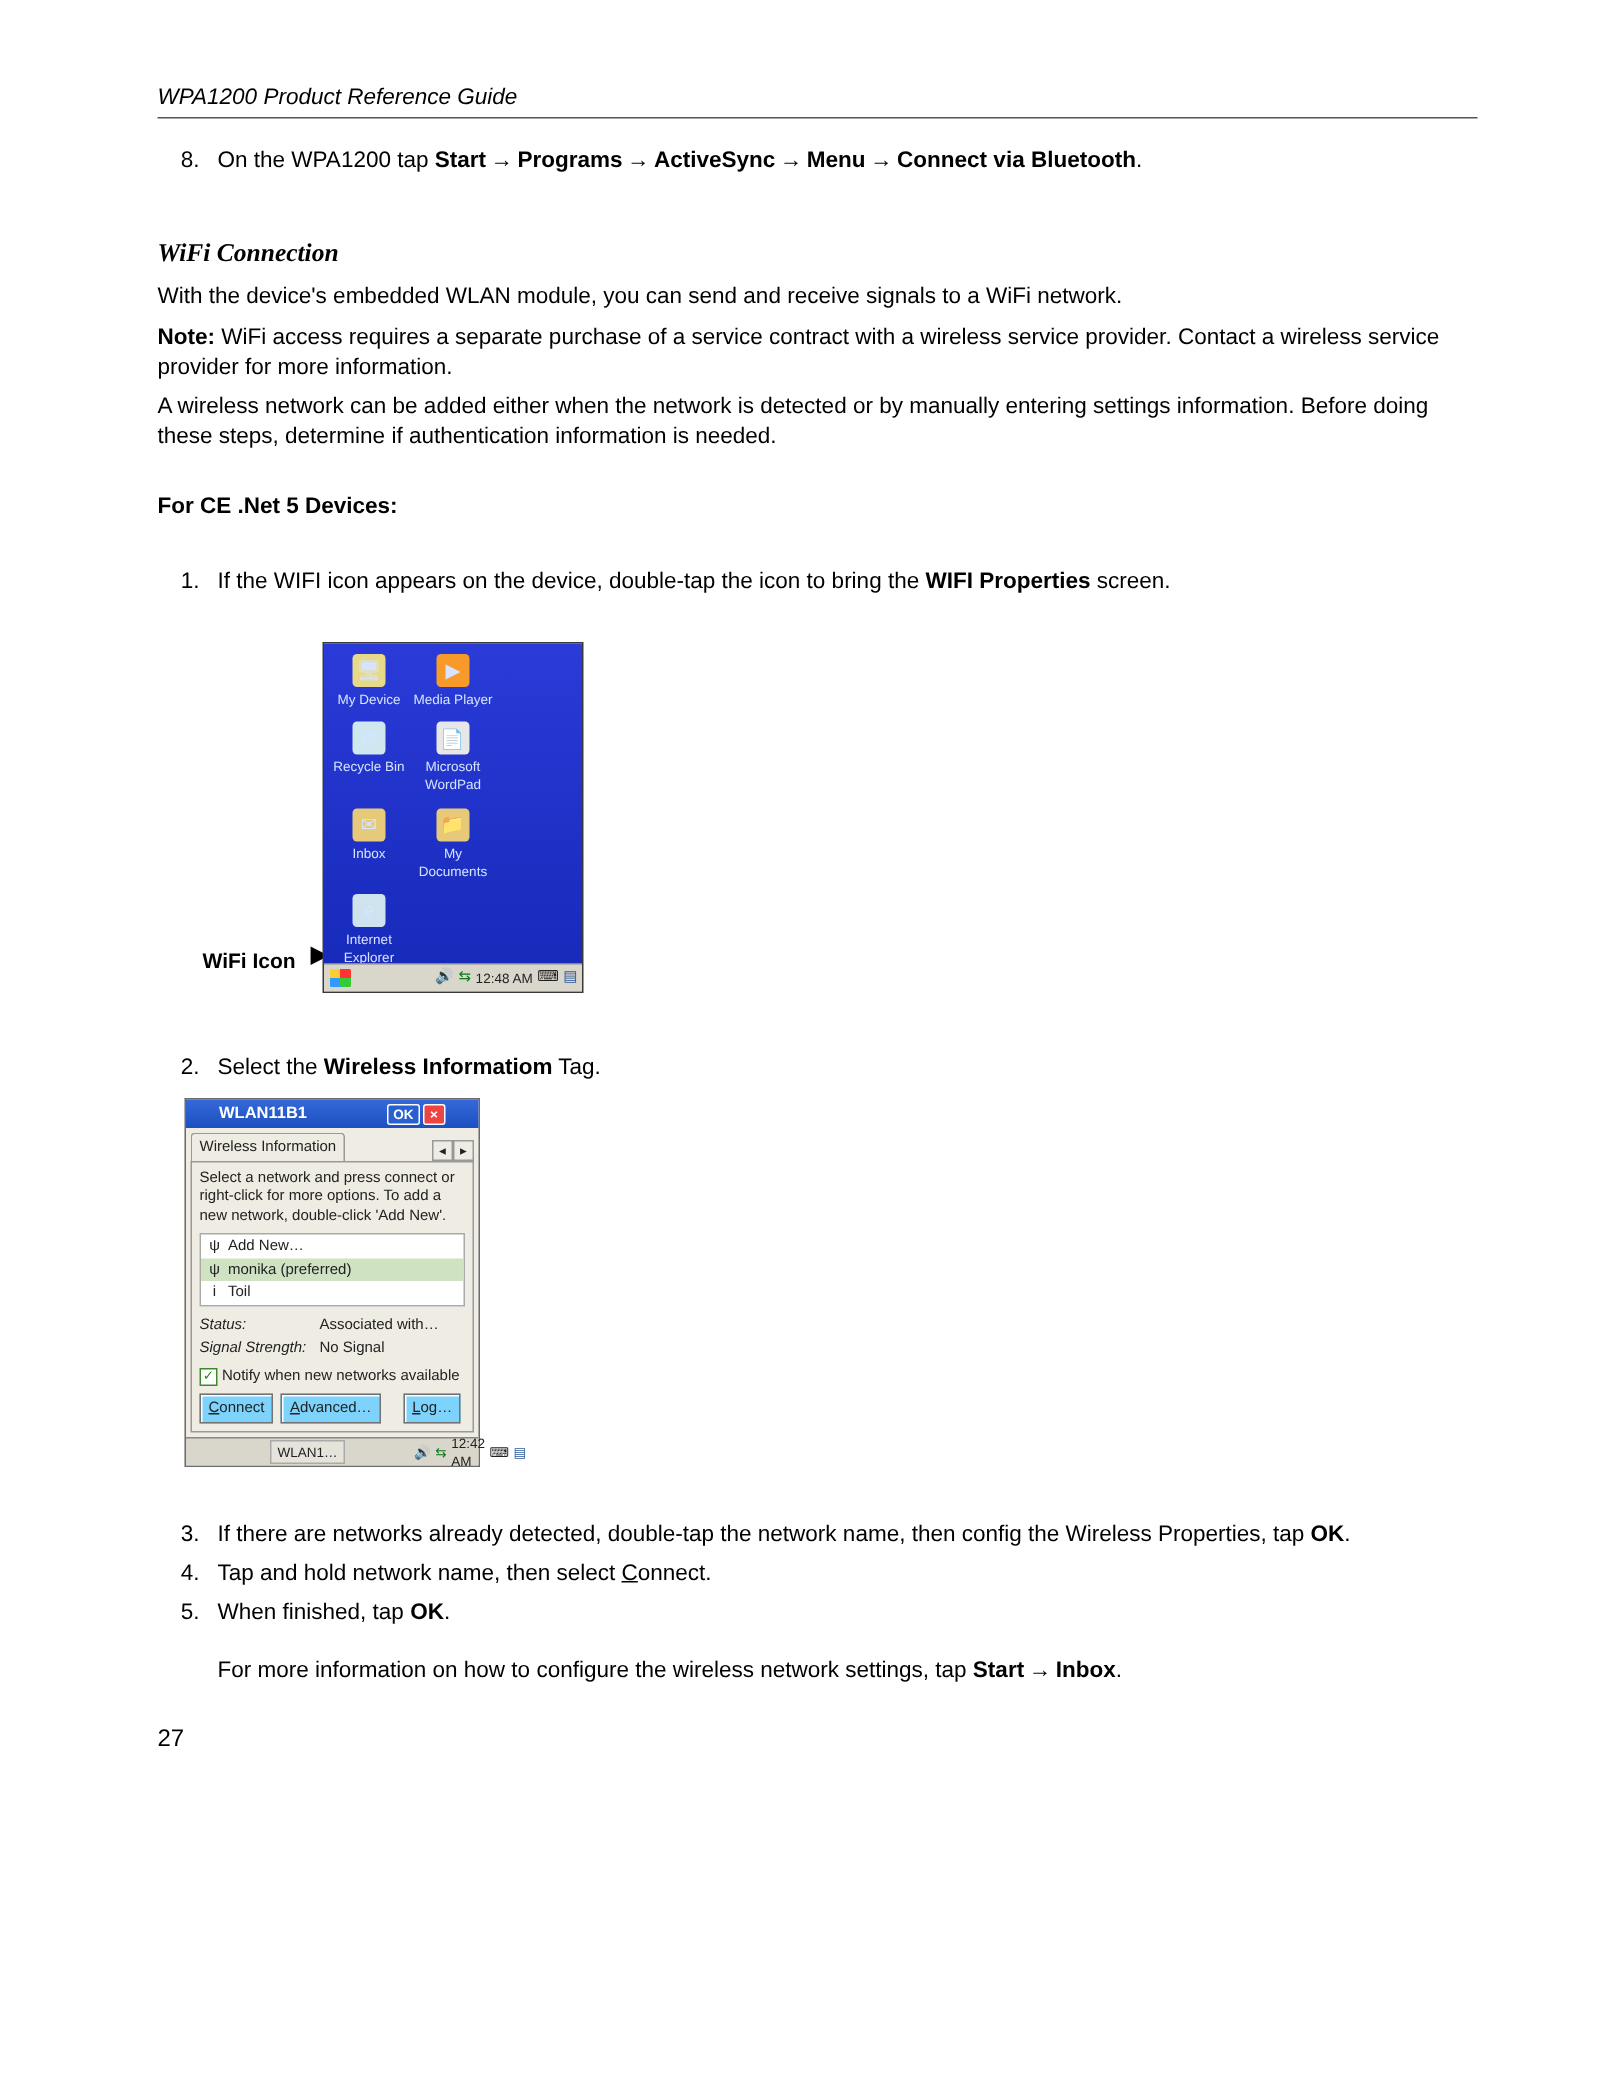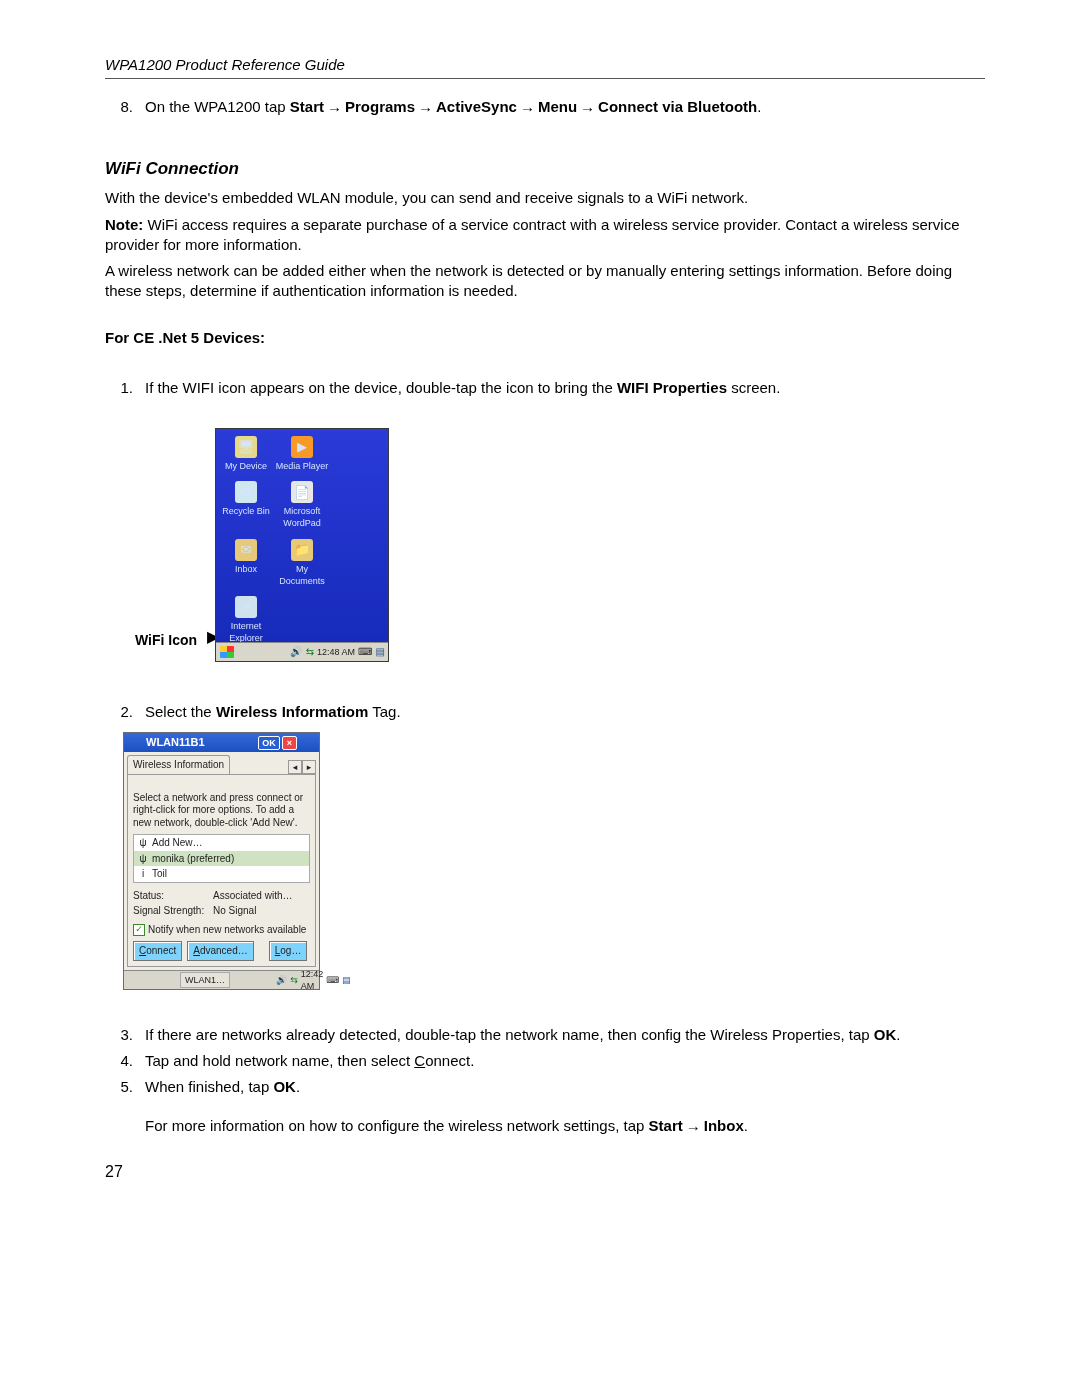--- a/index.html
+++ b/index.html
@@ -16,21 +16,21 @@
     border-bottom: 1px solid #555;
     padding-bottom: 3px;
     margin-bottom: 18px;
     text-align: left;
     font-style: italic;
     font-size: 15px;
   }
   .step-row { display:flex; margin-bottom: 6px; }
   .step-num { width: 28px; flex-shrink:0; text-align:right; padding-right:12px;}
   .step-body { flex:1; }
-  h3.section { font-style: italic; font-weight:bold; font-size:17px; margin-top:40px; margin-bottom:8px;}
+  h3.section { font-style: italic; font-weight:bold; font-size:17px; margin-top:40px; margin-bottom:8px;font-family:Liberation Serif, serif;}
   .sub-bold { font-weight:bold; margin-top:26px; margin-bottom:30px;}
   .arrow { padding: 0 3px; }
   .fig-wrap { margin: 30px 0 40px 110px; position:relative; }
   .wifi-label { position:absolute; left:-80px; bottom:12px; font-weight:bold; font-size:14px;}
   .wifi-arrow { position:absolute; left:-8px; bottom:15px; font-size:16px;}
   
   .desk {
     width: 172px; height:232px;
     background: linear-gradient(#2a3bd8,#1529b8);
     border:1px solid #3a3a3a;
@@ -53,27 +53,27 @@
   }
   .wlan-title { background:linear-gradient(#3568d8,#1c4fc0); color:#fff; font-weight:bold; font-size:11px; padding:2px 22px; display:flex; align-items:center;}
   .wlan-title .btns{ margin-left:auto; display:flex; gap:2px;}
   .ok-btn{ background:#2a5fcf; color:#fff; border:1px solid #fff; font-size:9px; font-weight:bold; padding:0 3px; border-radius:2px;}
   .x-btn{ background:#e44; color:#fff; border:1px solid #fff; font-size:9px; font-weight:bold; padding:0 4px; border-radius:2px;}
   .tabrow{ display:flex; align-items:flex-end; padding:3px 3px 0; gap:0;}
   .tab{ border:1px solid #999; border-bottom:none; background:#efece3; padding:2px 5px; font-size:10px; border-radius:3px 3px 0 0;}
   .tab-scroll{ margin-left:auto; display:flex;}
   .tab-scroll span{ border:1px solid #999; background:#efece3; width:12px; text-align:center; font-size:9px;}
   .panel{ border:1px solid #999; margin:0 3px 3px; padding:5px; background:#efece3;}
-  .instr{ font-size:10px; line-height:1.25; margin-bottom:5px;margin-top:12px;}
+  .instr{ font-size:10px; line-height:1.25; margin-bottom:5px;}
   .netlist{ border:1px solid #aaa; background:#fff; font-size:10px; margin-bottom:6px;}
   .netlist div{ padding:1px 4px; display:flex; align-items:center; gap:4px;}
   .netlist .sel{ background:#cfe3c3;}
   .ni{ width:10px; display:inline-block; text-align:center;}
   .statline{ display:flex; font-size:10px; margin-bottom:2px;}
-  .statline .lab{ width:80px;}
+  .statline .lab{ width:80px;font-style:italic;}
   .chk{ font-size:10px; margin:5px 0; display:flex; align-items:center; gap:3px;}
   .chk .cb{ width:10px; height:10px; border:1px solid #3a8a2a; background:#fff; color:#2a8a1a; font-size:9px; line-height:9px; text-align:center;}
   .btnrow{ display:flex; gap:5px; justify-content:flex-start; margin-top:3px;}
   .winbtn{ border:1px solid #737373; background:#7dd3fc; padding:2px 5px; font-size:10px; box-shadow:1px 1px 0 #fff inset;}
   .taskbar2{ height:18px; background:#d9d6cc; border-top:1px solid #888; display:flex; align-items:center; font-size:9px;gap:46px;}
   .tb-app{ border:1px solid #aaa; background:#e6e3da; margin-left:2px; padding:1px 4px; font-size:9px;}
   .page-num{ text-align:left; font-size:16px; margin-top:25px;}
   .u { text-decoration: underline; }
 </style>
 </head>

